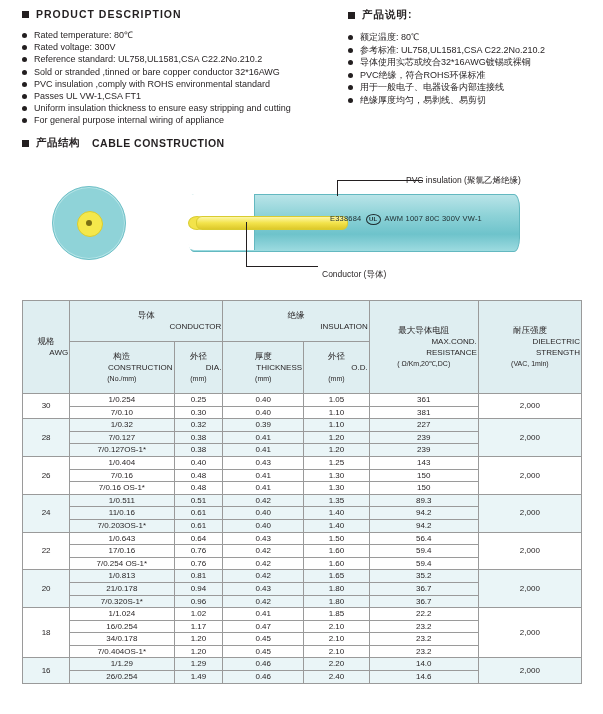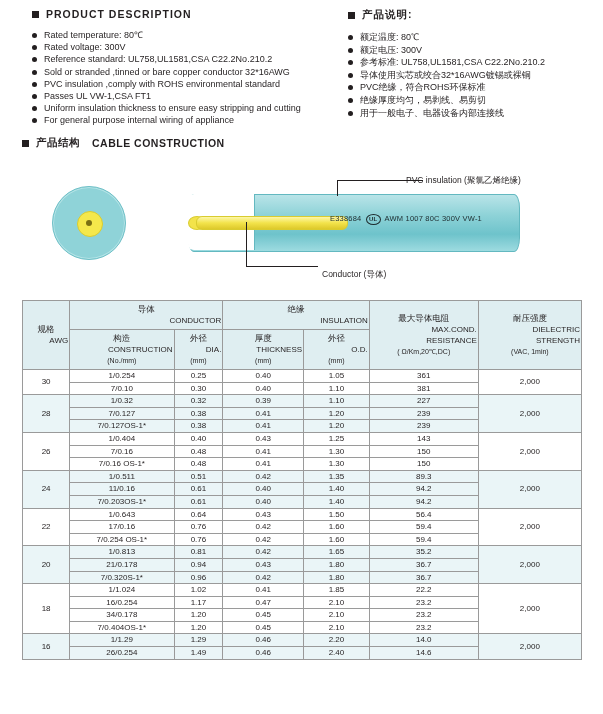--- a/index.html
+++ b/index.html
@@ -11,21 +11,21 @@
     position:relative;
     overflow:hidden;
   }
   .page{position:relative;width:603px;height:714px;}
 
   
   .desc{
     position:absolute;left:0;top:8px;width:603px;
   }
   .col{position:absolute;top:0;}
-  .col.left{left:32px;width:300px;}
+  .col.left{left:22px;width:300px;}
   .col.right{left:348px;width:250px;}
   .sec-title{
     font-size:10.5px;font-weight:bold;letter-spacing:1px;
     margin:0 0 9px 0;display:flex;align-items:center;
   }
   .sq{
     display:inline-block;width:7px;height:7px;background:#231f20;
     margin-right:7px;
   }
   ul.bullets{list-style:none;margin:0;padding:0;}
@@ -110,21 +110,21 @@
   }
   table.spec th,table.spec td{
     border:1px solid #9a9a9a;
     text-align:center;vertical-align:middle;
     padding:0;
   }
   table.spec thead th{
     background:#dfeef1;
     font-weight:normal;
     line-height:11px;
-    padding:3px 1px;
+    padding:9px 1px;
     font-size:8px;
   }
   .hd-cn{font-size:8.5px;}
   .hd-en{font-size:8px;text-align:right;}
   .hd-sub{font-size:7px;}
   table.spec tbody td{
     height:11.6px;line-height:11.6px;font-size:8px;
   }
   tbody tr.alt td{background:#eaf5f7;}
   td.awg{font-size:9px;}
@@ -154,26 +154,25 @@
         </ul>
     </div>
 
     <div class="col right">
       <div class="sec-title">
         <span class="sq"></span>
         <span>产品说明:</span>
       </div>
       <ul class="bullets cn" id="desc-cn">
           <li>额定温度: 80℃</li>
-          <li>额定电压: 300V</li>
           <li>参考标准: UL758,UL1581,CSA C22.2No.210.2</li>
           <li>导体使用实芯或绞合32*16AWG镀锡或裸铜</li>
           <li>PVC绝缘，符合ROHS环保标准</li>
+          <li>用于一般电子、电器设备内部连接线</li>
           <li>绝缘厚度均匀，易剥线、易剪切</li>
-          <li>用于一般电子、电器设备内部连接线</li>
         </ul>
     </div>
 
   </div>
 
   <div class="constr-title">
     <span class="sq"></span>
     <span class="cn">产品结构</span>
     <span>CABLE CONSTRUCTION</span>
   </div>

